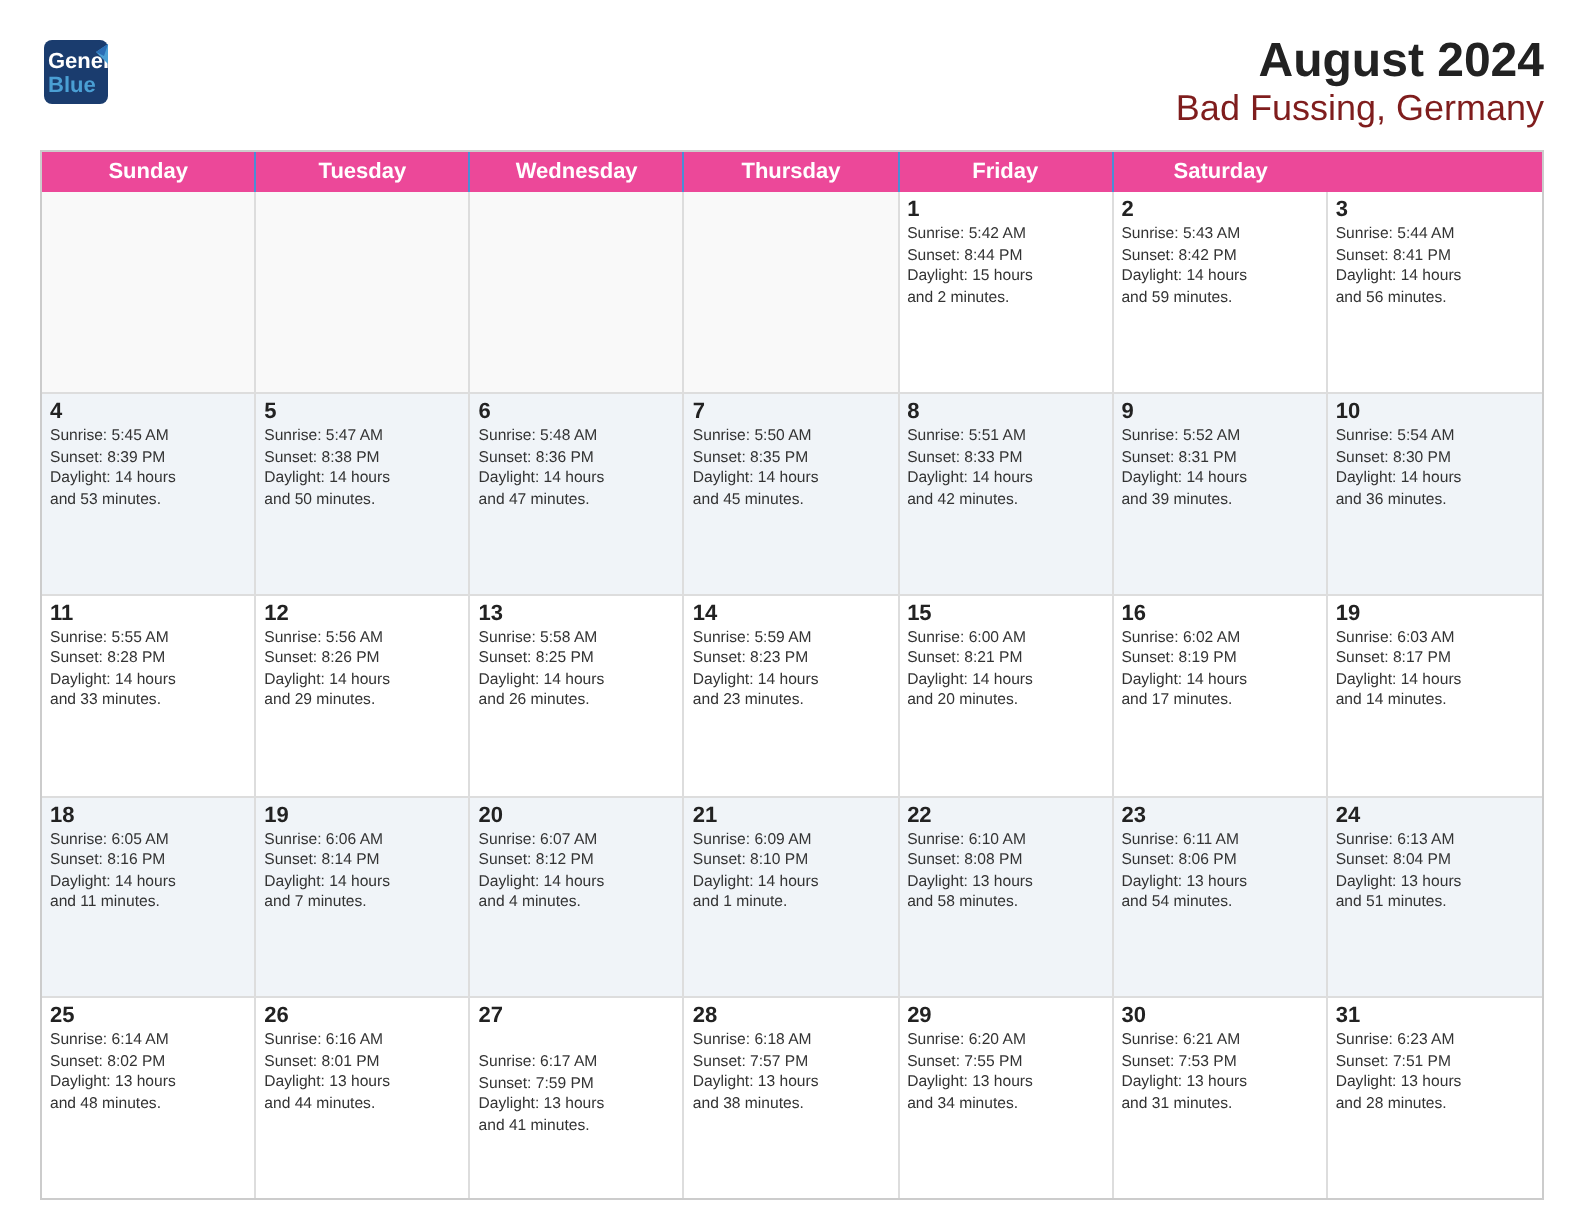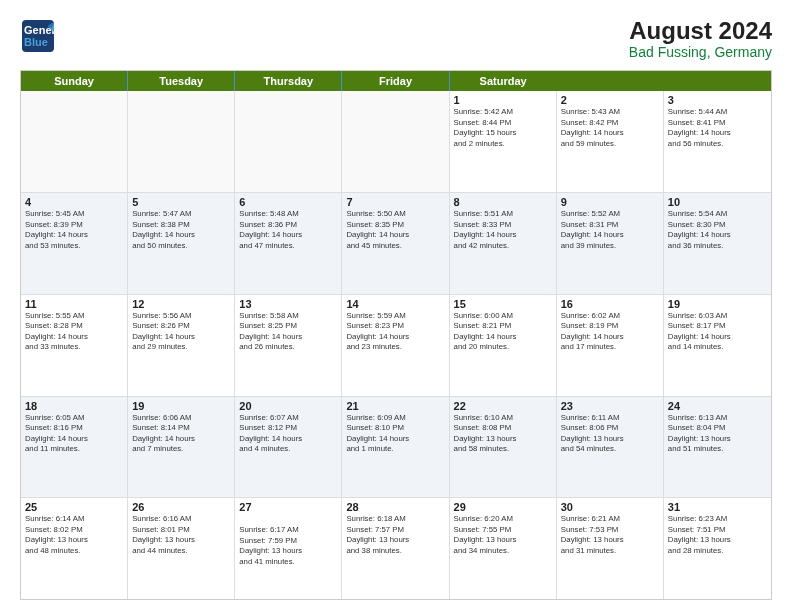--- a/index.html
+++ b/index.html
@@ -31,34 +31,34 @@
     .title-block {
       text-align: right;
     }
     .title-block h1 {
       font-size: 24px;
       font-weight: bold;
       color: #222;
       line-height: 1.1;
     }
     .title-block h2 {
-      font-size: 14px;
+      font-size: 18px;
       font-weight: normal;
-      color: #15803d;
+      color: #7f1d1d;
     }
     .calendar {
       flex: 1;
       display: flex;
       flex-direction: column;
       border: 1px solid #ccc;
     }
     .cal-header {
       display: grid;
       grid-template-columns: repeat(7, 1fr);
-      background: #4d7c0f;
+      background: #ec4899;
     }
     .cal-header-cell {
       color: #fff;
       font-size: 11px;
       font-weight: bold;
       text-align: center;
       padding: 4px 2px;
       border-right: 1px solid #4a8dd5;
     }
     .cal-header-cell:last-child { border-right: none; }
@@ -122,20 +122,21 @@
     <div class="title-block">
       <h1>August 2024</h1>
       <h2>Bad Fussing, Germany</h2>
     </div>
   </div>
 
   <div class="calendar">
     <div class="cal-header">
       <div class="cal-header-cell">Sunday</div>
       <div class="cal-header-cell">Tuesday</div>
+      <div class="cal-header-cell">Wednesday</div>
       <div class="cal-header-cell">Thursday</div>
       <div class="cal-header-cell">Friday</div>
       <div class="cal-header-cell">Saturday</div>
     </div>
     <div class="cal-body" id="cal-body">
     <div class="cal-row">
           <div class="cal-cell empty"></div>
           <div class="cal-cell empty"></div>
           <div class="cal-cell empty"></div>
           <div class="cal-cell empty"></div>

